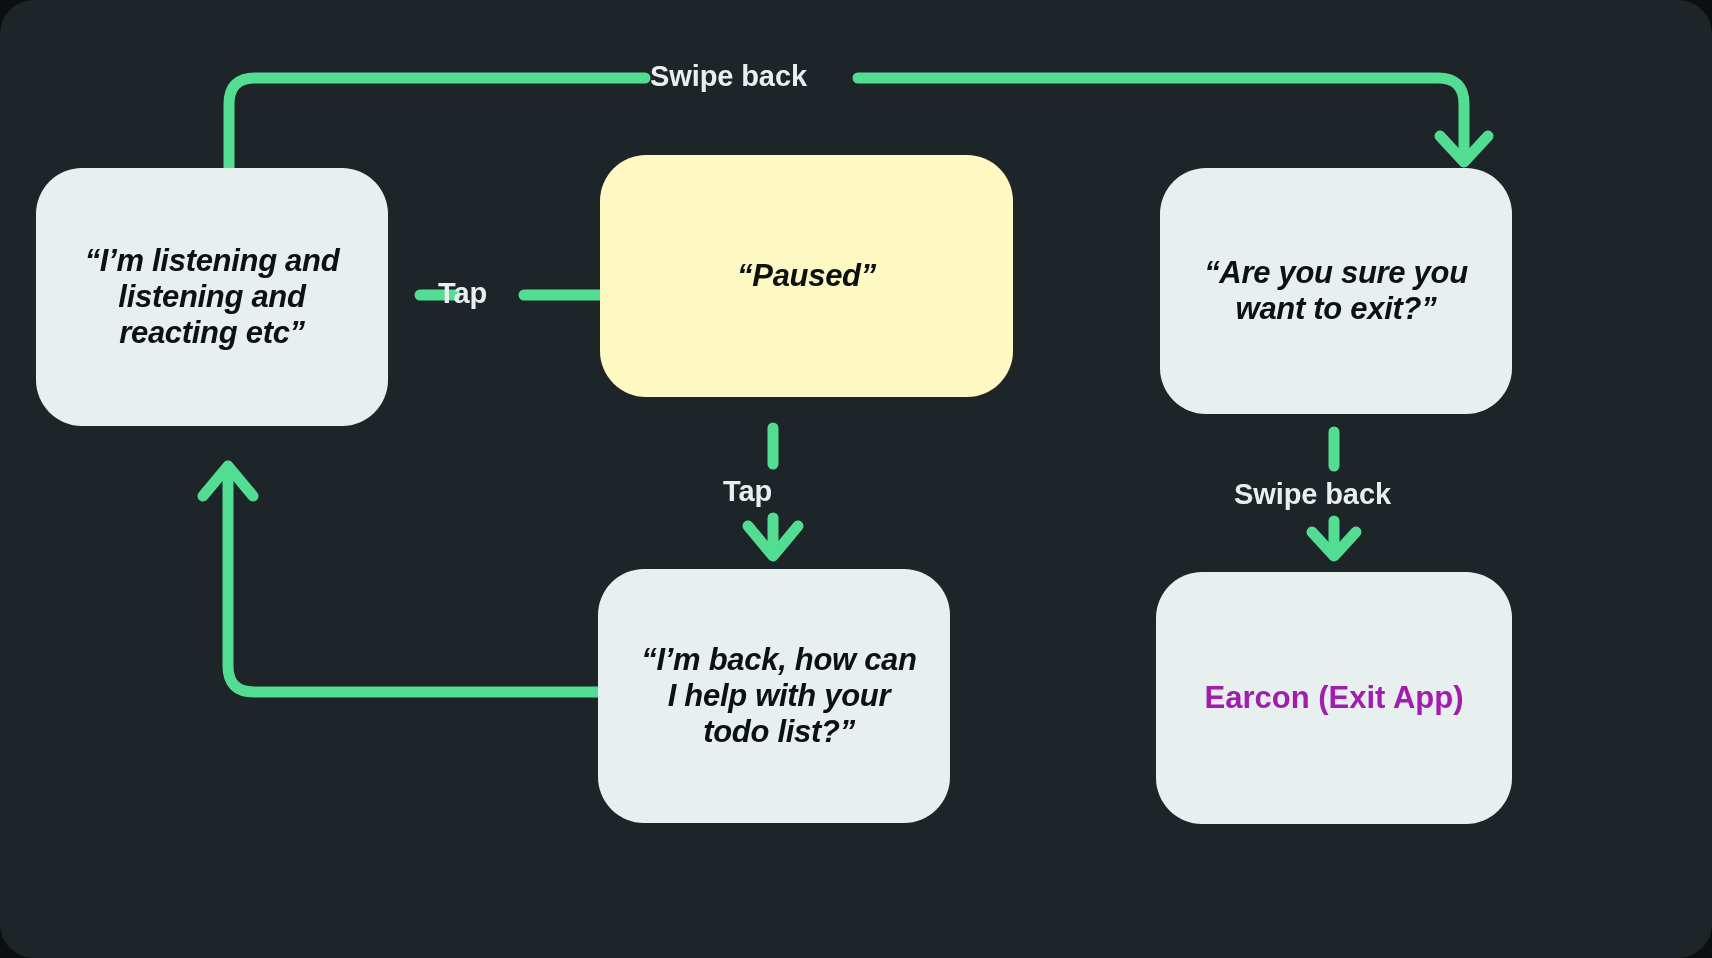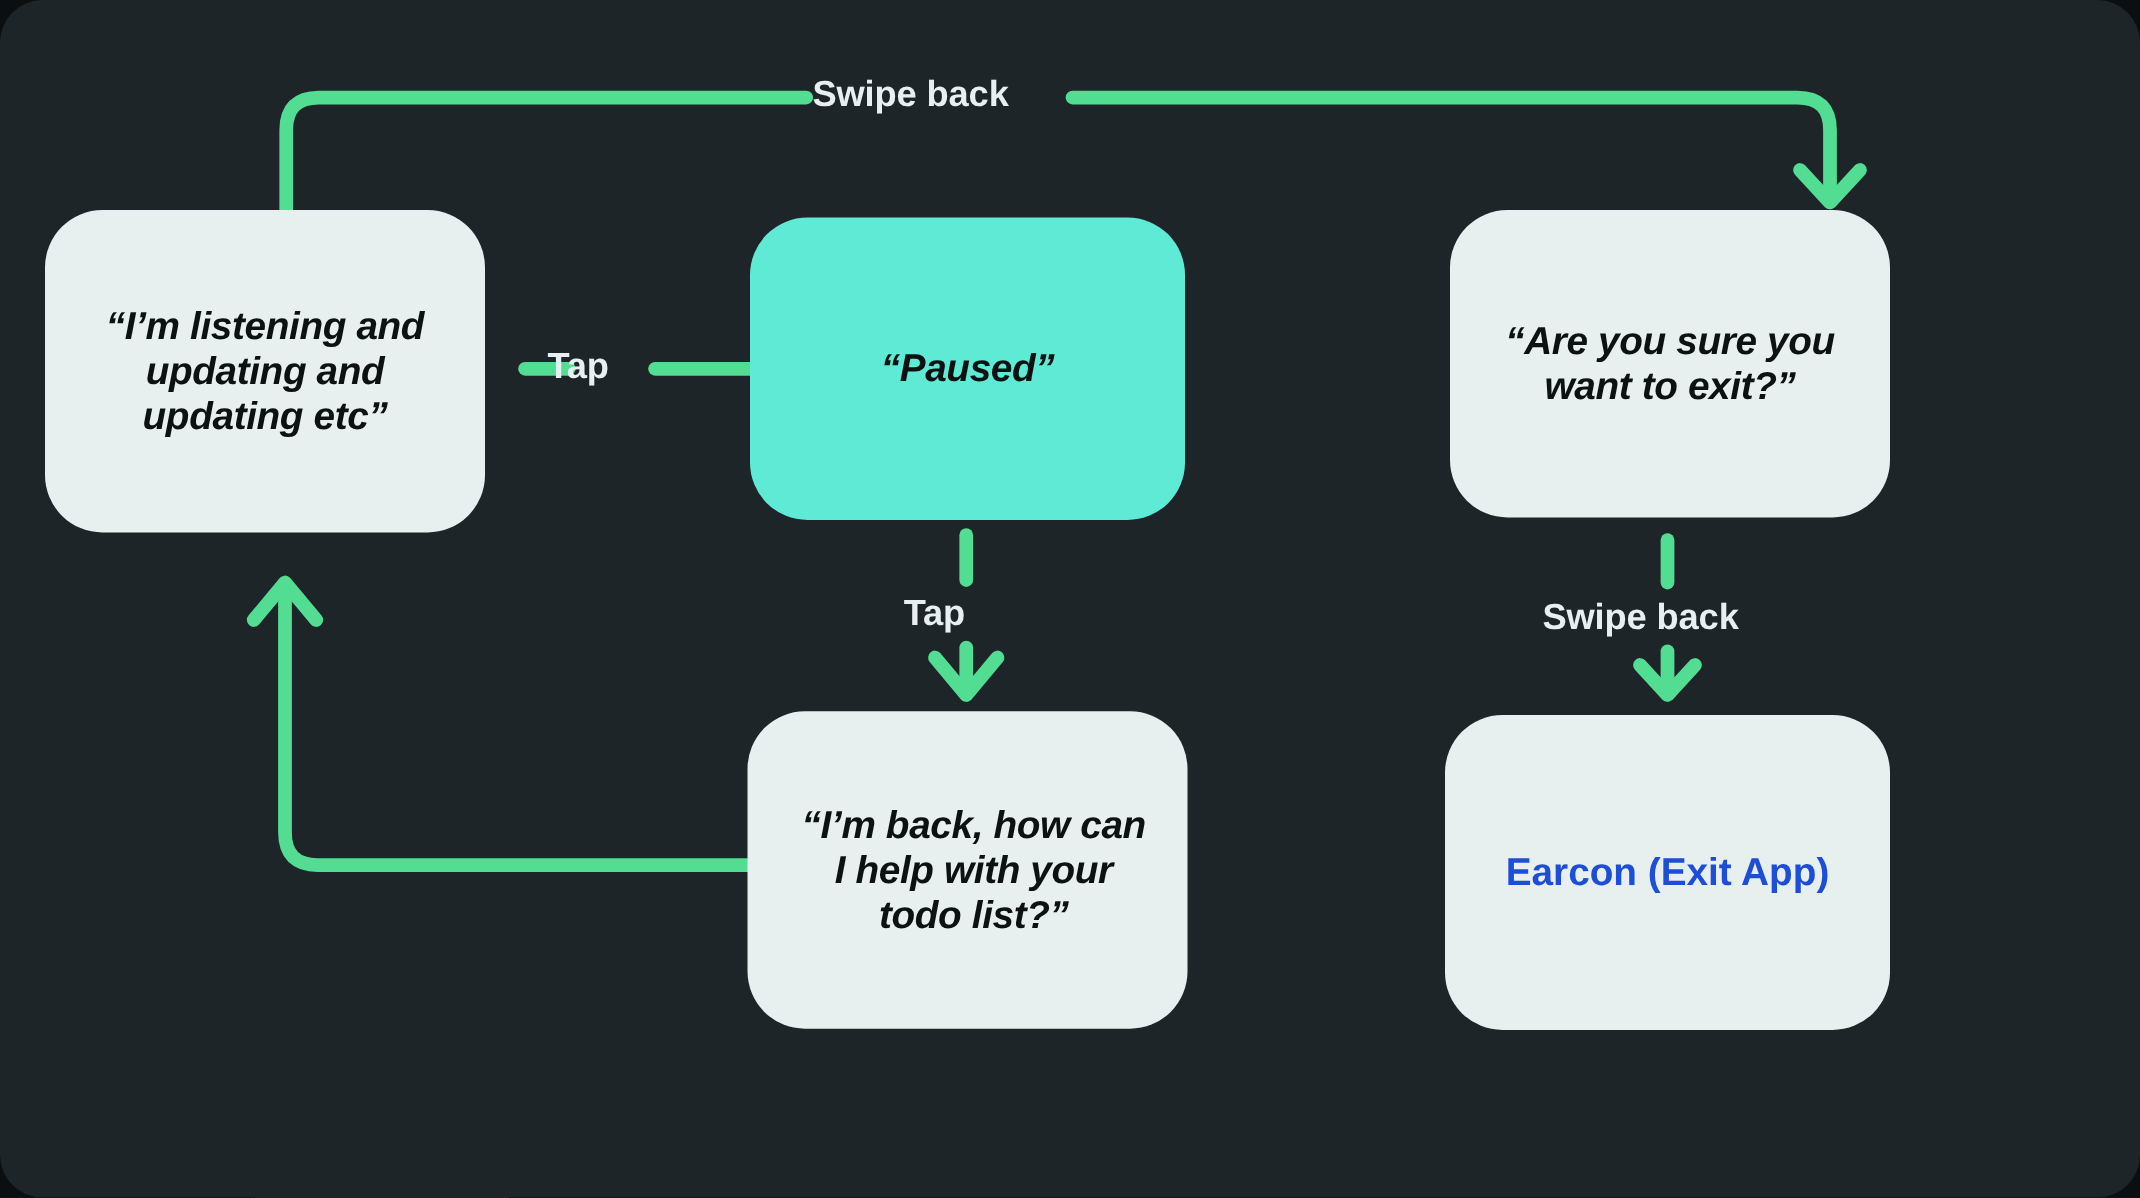--- a/index.html
+++ b/index.html
@@ -84,37 +84,37 @@
       <path d="M 598,692 L 254,692 Q 228,692 228,666 L 228,472"></path>
       <polyline points="203,496 228,466 253,496"></polyline>
 
       <line x1="1334" y1="432" x2="1334" y2="466"></line>
       <line x1="1334" y1="521" x2="1334" y2="547"></line>
       <polyline points="1312,532 1334,556 1356,532"></polyline>
     </g>
   </svg>
 
   <div class="card" style="left: 36px; top: 168px; width: 352px; height: 258px; background: rgb(232, 239, 239);">
-    <span class="card-text" style="color: rgb(12, 17, 18);">“I’m listening and updating and updating etc”</span>
+    <span class="card-text" style="color: rgb(12, 17, 18);">“I’m listening and listening and reacting etc”</span>
   </div>
 
-  <div class="card" style="left: 600px; top: 174px; width: 348px; height: 242px; background: #5eead4;">
+  <div class="card" style="left: 600px; top: 155px; width: 413px; height: 242px; background: #fef9c3;">
     <span class="card-text" style="color: rgb(12, 17, 18);">“Paused”</span>
   </div>
 
   <div class="card" style="left: 1160px; top: 168px; width: 352px; height: 246px; background: rgb(232, 239, 239); justify-content: center;">
     <span class="card-text" style="max-width: 276px; color: rgb(12, 17, 18);">“Are you sure you want to exit?”</span>
   </div>
 
   <div class="card" style="left: 598px; top: 569px; width: 352px; height: 254px; background: rgb(232, 239, 239); padding-left: 36px;">
     <span class="card-text" style="max-width: 300px; color: rgb(12, 17, 18);">“I’m back, how can I help with your todo list?”</span>
   </div>
 
   <div class="card" style="left: 1156px; top: 572px; width: 356px; height: 252px; background: rgb(232, 239, 239);">
-    <span class="card-text plain" style="color: #1d4ed8;">Earcon (Exit App)</span>
+    <span class="card-text plain" style="color: #a21caf;">Earcon (Exit App)</span>
   </div>
 
   <div class="edge-label" style="left: 650px; top: 60px; width: 200px; color: rgb(232, 239, 240);">
     <span>Swipe back</span>
   </div>
 
   <div class="edge-label" style="left: 438px; top: 277px; width: 100px; color: rgb(232, 239, 240);">
     <span>Tap</span>
   </div>
 

